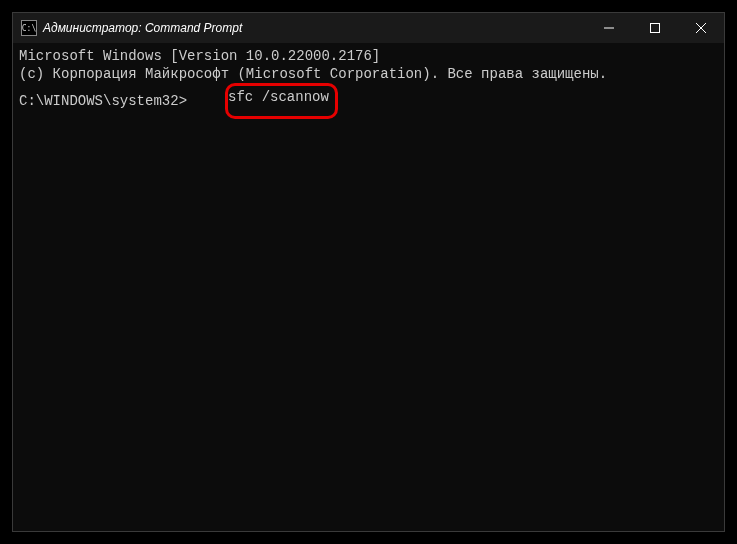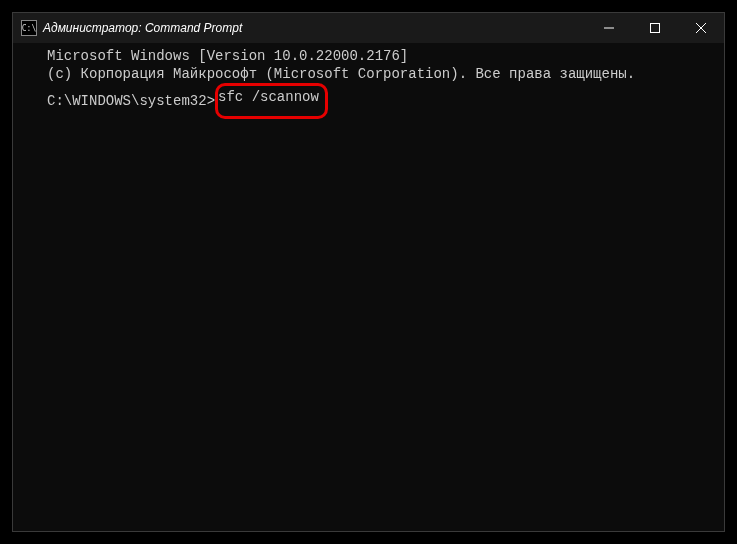--- a/index.html
+++ b/index.html
@@ -67,28 +67,28 @@
       width: 10px;
       height: 10px;
     }
     .terminal-body {
       flex: 1;
       padding: 4px 6px;
       color: #cccccc;
       font-size: 14px;
       line-height: 1.3;
       overflow: hidden;
-      margin-left: 28px;
     }
     .terminal-line {
       white-space: pre;
     }
     .prompt-line {
       display: flex;
       align-items: center;
+      gap: 38px;
     }
     .highlight-box {
       border: 3px solid #e60000;
       border-radius: 10px;
       padding: 2px 6px 9px 0px;
       display: inline-block;
     }
   </style>
 </head>
 <body>

